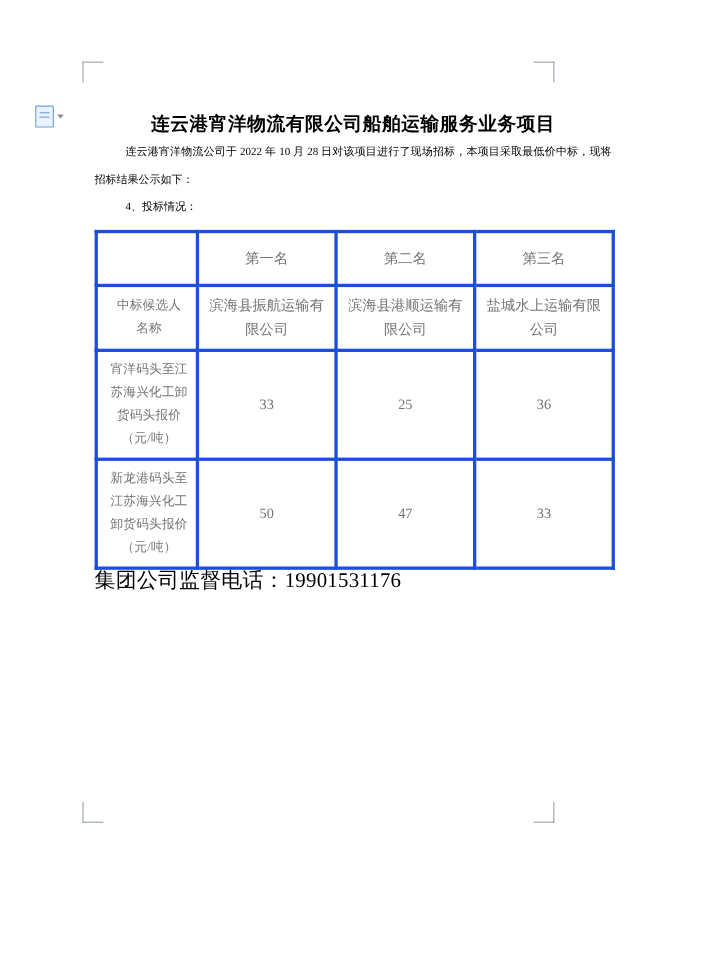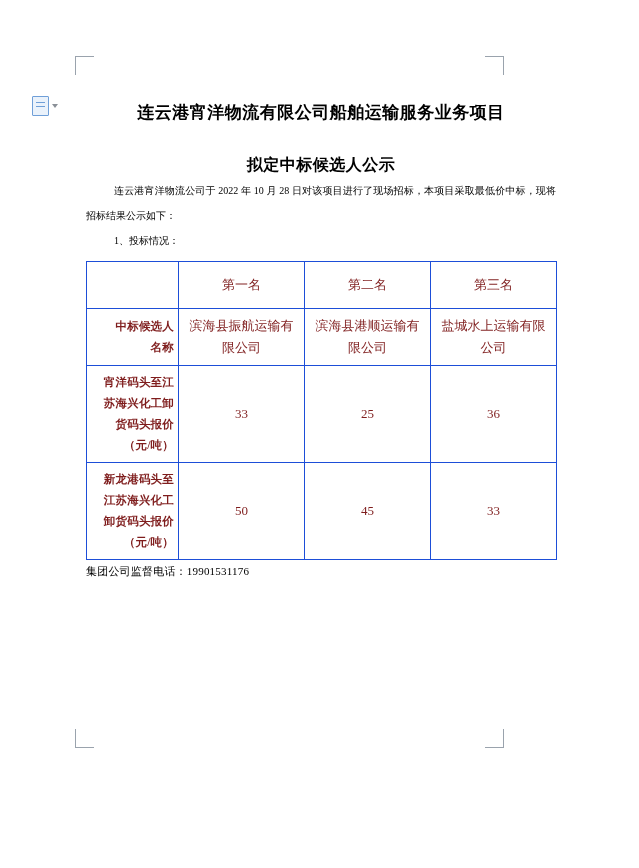--- a/index.html
+++ b/index.html
@@ -110,35 +110,34 @@
   .p-sec1  { margin-top: 6px; }
 
   
   table.bid {
     border-collapse: collapse;
     width: 470px;
     margin-top: 8px;
     table-layout: fixed;
   }
   table.bid td {
-    border: 1px solid #1d4ed8;
+    border: 3px solid #1d4ed8;
     text-align: center;
     vertical-align: middle;
     font-size: 13px;
     line-height: 22px;
     padding: 6px 4px;
-    color: #7f1d1d;
+    color: #737373;
   }
   table.bid td.rowhead {
     font-size: 11.5px;
     line-height: 21px;
-    text-align: right;
+    text-align: center;
     padding-left: 8px;
     letter-spacing: 0.2px;
-    font-weight: bold;
   }
   table.bid tr.head td {
     height: 34px;
     font-size: 13px;
   }
   col.c1 { width: 92px; }
   col.c2 { width: 126px; }
   col.c3 { width: 126px; }
   col.c4 { width: 126px; }
 
@@ -174,25 +173,24 @@
   <div class="mark br"></div>
 
   <div class="doc-icon-wrap">
     <span class="doc-icon"></span>
     <span class="caret"></span>
   </div>
 
   <div class="content">
 
     <h1 class="title">连云港宵洋物流有限公司船舶运输服务业务项目</h1>
-    <h2 class="subtitle">拟定中标候选人公示</h2>
 
     <p class="para indent2 p-intro">连云港宵洋物流公司于 2022 年 10 月 28 日对该项目进行了现场招标，本项目采取最低价中标，现将招标结果公示如下：</p>
 
-    <p class="para indent2 p-sec1">1、投标情况：</p>
+    <p class="para indent2 p-sec1">4、投标情况：</p>
 
     <table class="bid">
       <colgroup>
         <col class="c1">
           <col class="c2">
           <col class="c3">
           <col class="c4">
       </colgroup>
       <tbody>
         <tr class="head">
@@ -212,24 +210,24 @@
         <tr>
           <td class="rowhead">宵洋码头至江<br>苏海兴化工卸<br>货码头报价<br>（元/吨）</td>
           <td>33</td>
           <td>25</td>
           <td>36</td>
         </tr>
 
         <tr>
           <td class="rowhead">新龙港码头至<br>江苏海兴化工<br>卸货码头报价<br>（元/吨）</td>
           <td>50</td>
-          <td>45</td>
+          <td>47</td>
           <td>33</td>
         </tr>
       </tbody>
     </table>
 
 
-    <p class="para" style="font-size:11px;line-height:22px;letter-spacing:0.2px;">集团公司监督电话：19901531176</p>
+    <p class="para" style="font-size:19px;line-height:22px;letter-spacing:0.2px;">集团公司监督电话：19901531176</p>
 
 
   </div>
 </div>
 
 </body></html>

